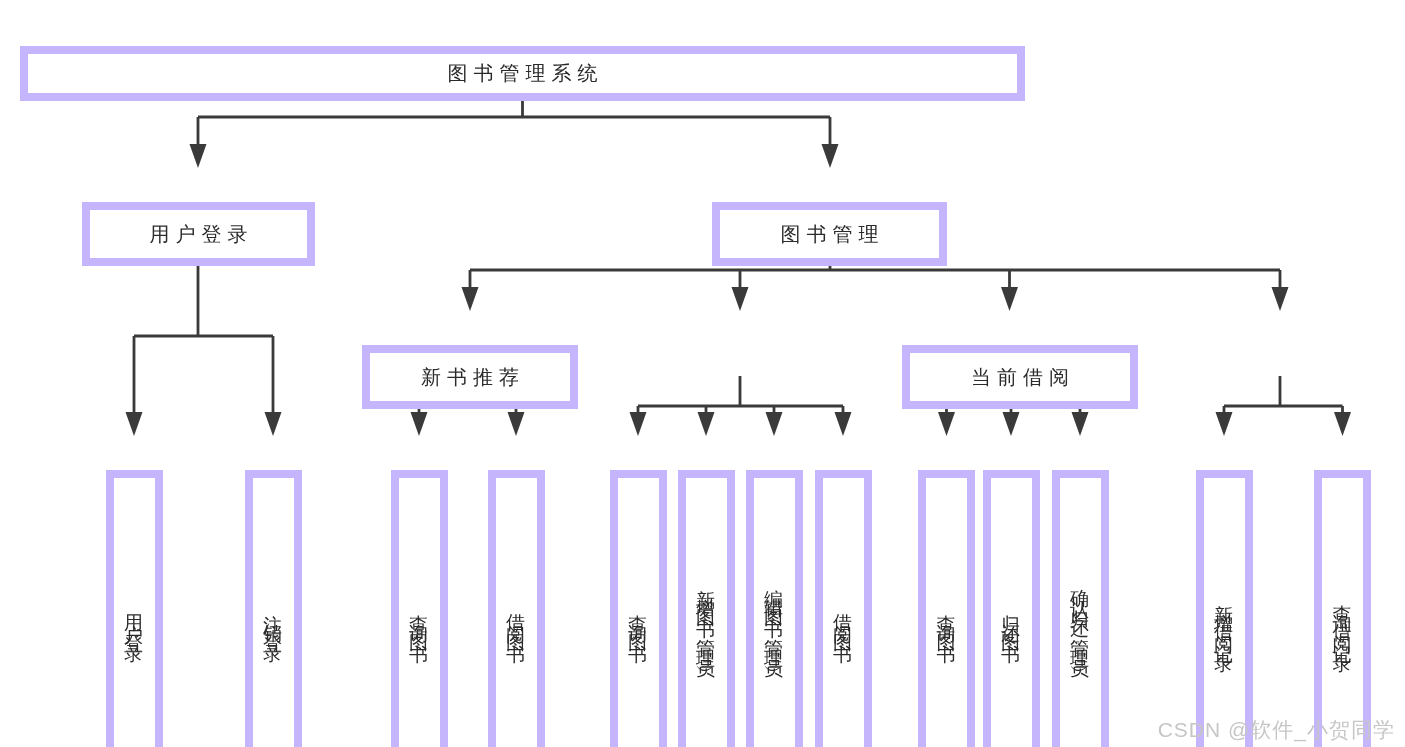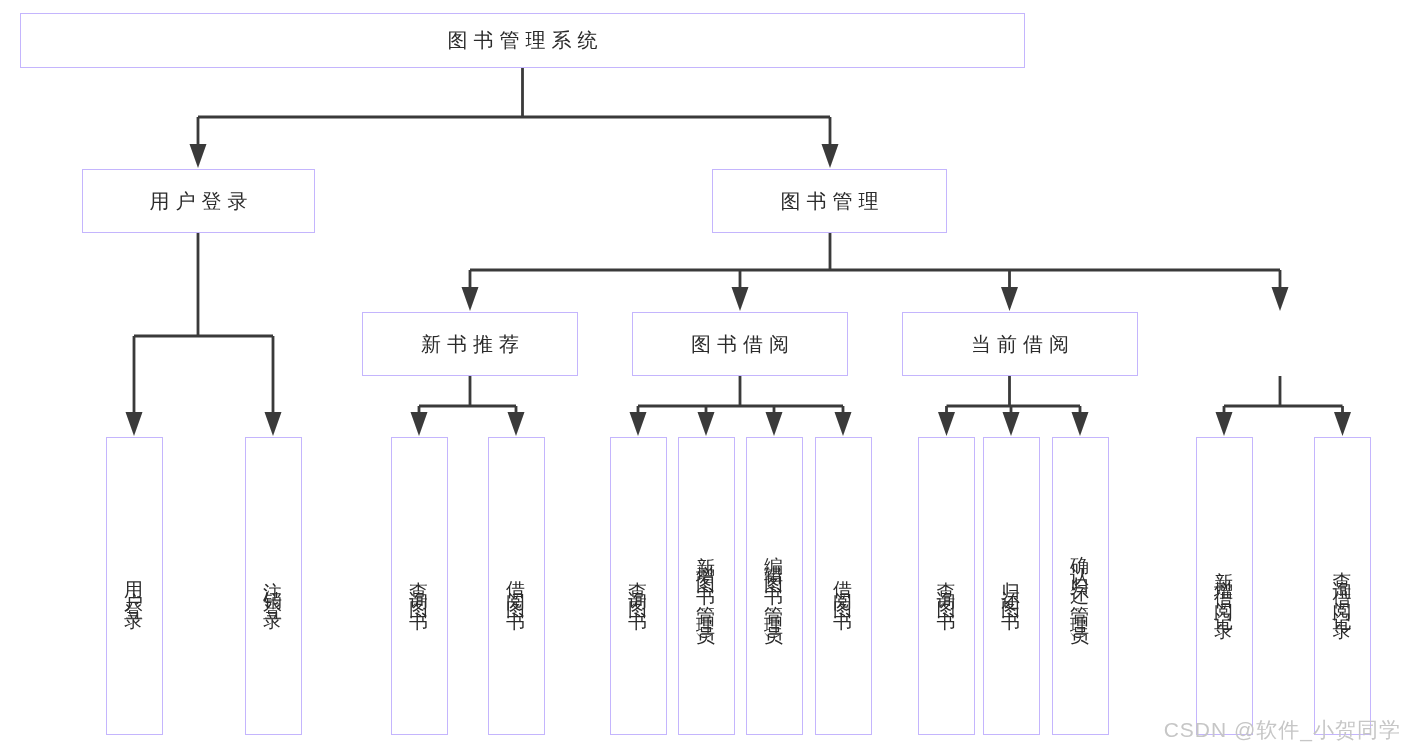--- a/index.html
+++ b/index.html
@@ -11,27 +11,28 @@
     font-family: "Liberation Sans", "DejaVu Sans", sans-serif;
     overflow: hidden;
   }
   .connectors { position: absolute; left: 0; top: 0; z-index: 0; }
   .connectors path { stroke: #3a3a3a; stroke-width: 2.8; fill: none; }
   .connectors polygon { fill: #3a3a3a; stroke: none; }
 
   .box {
     position: absolute;
     box-sizing: border-box;
-    border: 1px solid #c4b5fd;
+    border: 8px solid #c4b5fd;
     background: #ffffff;
     color: #2b2b2b;
     display: flex;
     align-items: center;
     justify-content: center;
     z-index: 1;
+    margin-top: 33px;
   }
   
   .h { font-size: 20px; letter-spacing: 6px; padding-left: 6px; white-space: nowrap; }
   .root-box  { left: 20px;   top: 13px;  width: 1005px; height: 55px; }
   .lvl2-a    { left: 82px;   top: 169px; width: 233px;  height: 64px; }
   .lvl2-b    { left: 712px;  top: 169px; width: 235px;  height: 64px; }
   .lvl3      { top: 312px; height: 64px; width: 216px; }
   .lvl3-a    { left: 362px; }
   .lvl3-b    { left: 632px; }
   .lvl3-c    { left: 902px; width: 236px; }
@@ -44,21 +45,21 @@
     height: 298px;
     font-size: 19px;
     letter-spacing: 10px;
     writing-mode: vertical-rl;
     text-orientation: mixed;
     line-height: 1;
   }
 
   .watermark {
     position: absolute;
-    right: 4px;
+    right: 10px;
     bottom: 3px;
     font-size: 21px;
     letter-spacing: 1px;
     color: #c6c6c6;
     z-index: 2;
     white-space: nowrap;
   }
 </style>
 </head>
 <body>
@@ -96,21 +97,20 @@
       <polygon points="1334,412 1351,412 1342.5,436"></polygon>
     </g>
   </svg>
 
   <div class="box h root-box">图书管理系统</div>
 
   <div class="box h lvl2-a">用户登录</div>
   <div class="box h lvl2-b">图书管理</div>
 
   <div class="box h lvl3 lvl3-a">新书推荐</div>
-  <div class="box h lvl3 lvl3-b">图书借阅</div>
   <div class="box h lvl3 lvl3-c">当前借阅</div>
 
   <div class="box v" style="left:105.5px">用户登录</div>
   <div class="box v" style="left:244.5px">注销登录</div>
 
   <div class="box v" style="left:390.5px">查询图书</div>
   <div class="box v" style="left:487.5px">借阅图书</div>
 
   <div class="box v" style="left:609.5px">查询图书</div>
   <div class="box v" style="left:677.5px">新增图书（管理员）</div>

